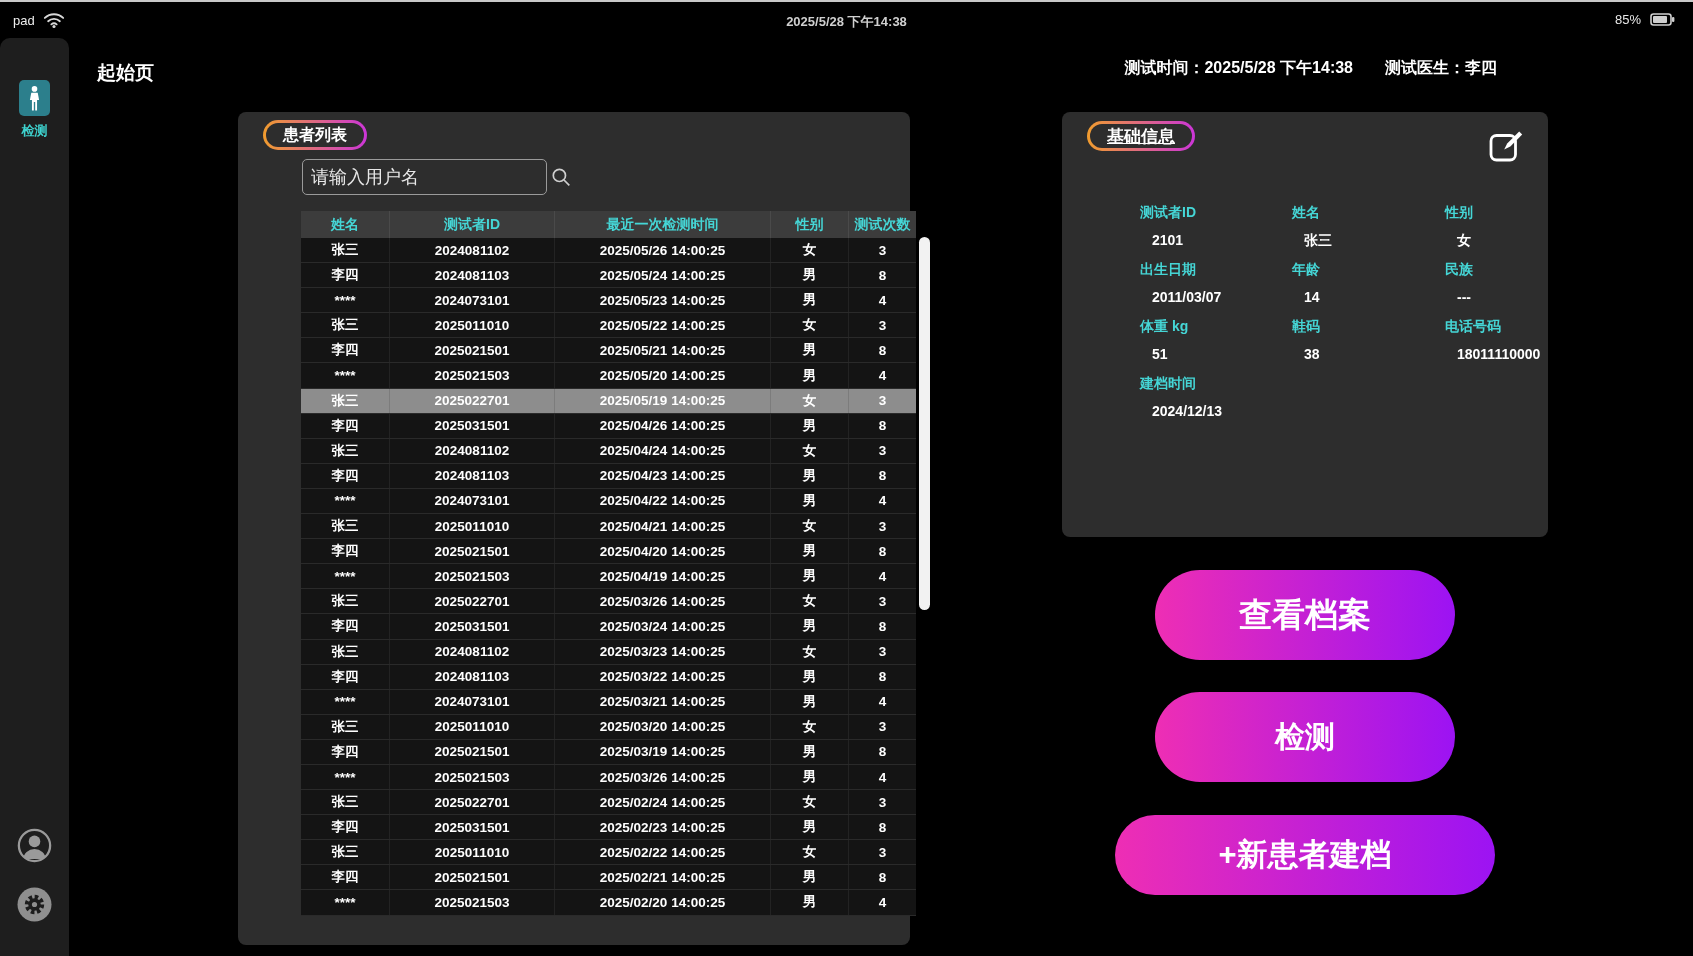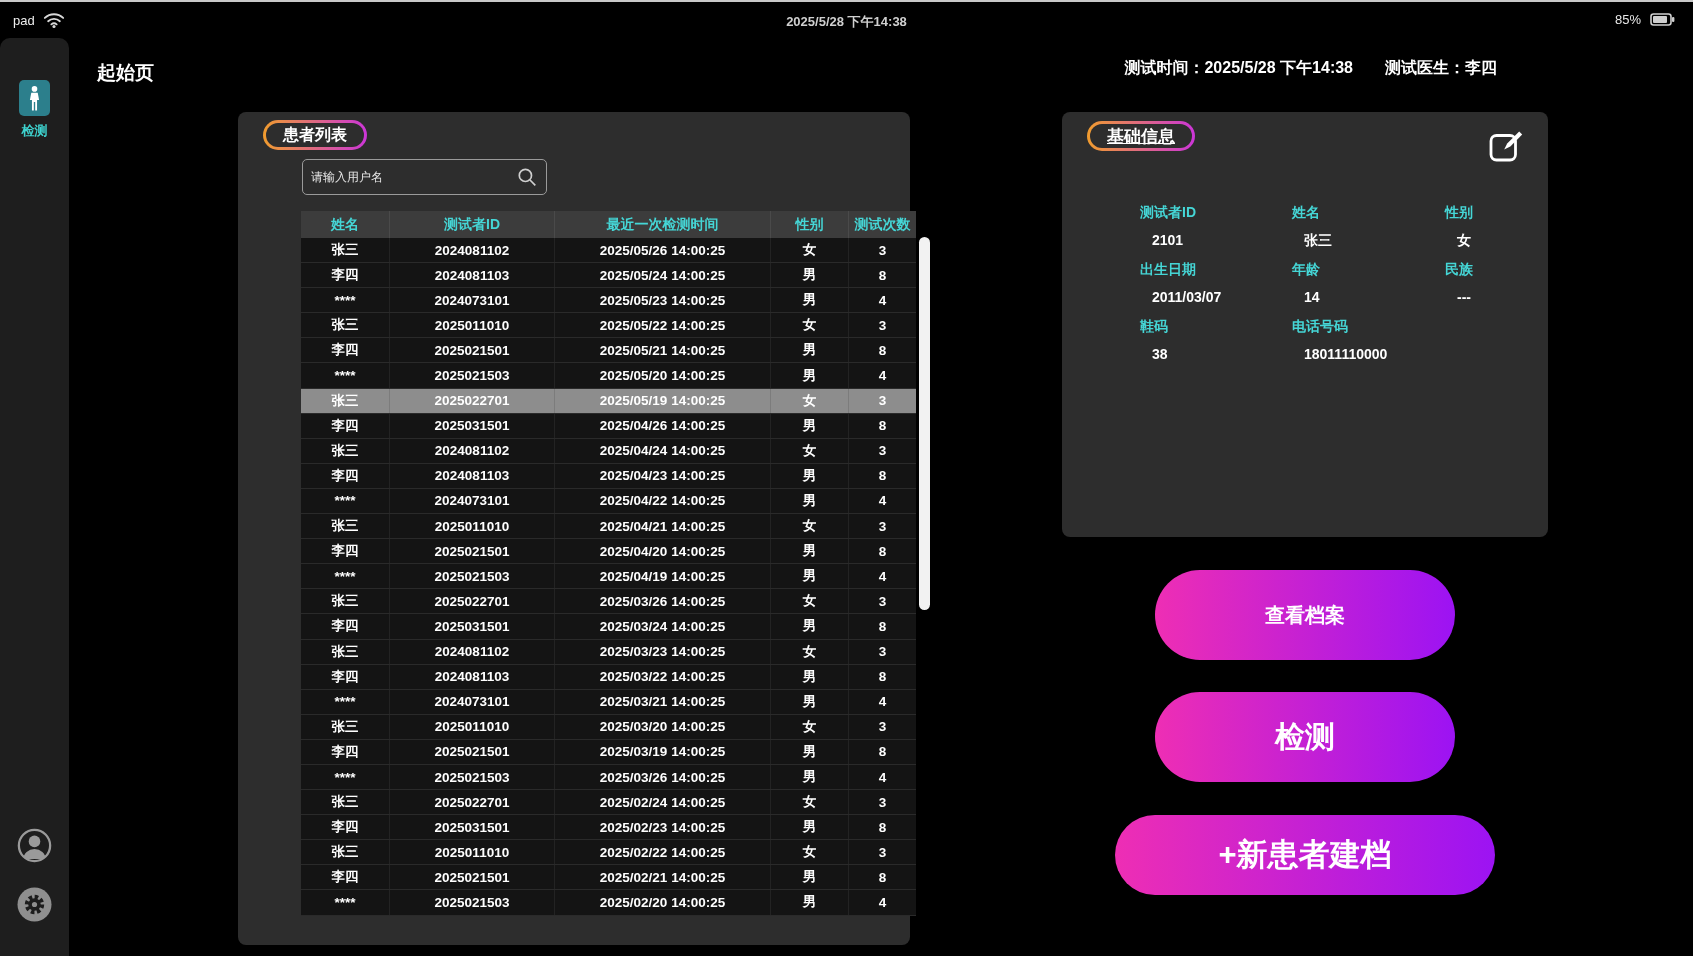--- a/index.html
+++ b/index.html
@@ -45,21 +45,21 @@
     border:3px solid transparent; border-radius:17px; font-size:16px; font-weight:bold; color:#fff;
     background:linear-gradient(#2d2d2d,#2d2d2d) padding-box,
                linear-gradient(90deg,#f09c2e,#cc35d8) border-box; }
   .patient-pill { position:absolute; left:25px; top:8px; }
   .info-pill { position:absolute; left:25px; top:9px; font-size:17px;text-decoration:underline; }
 
   
   .search-box { position:absolute; left:64px; top:47px; width:245px; height:36px;
     border:1.5px solid #9a9a9a; border-radius:5px; display:flex; align-items:center; }
   .search-input { flex:1; background:transparent; border:none; outline:none;
-    color:#eee; font-size:12px; padding:0 8px; font-family:inherit; }
+    color:#eee; font-size:18px; padding:0 8px; font-family:inherit; }
   .search-input::placeholder { color:#e8e8e8; opacity:1; }
   .search-icon { width:20px; height:20px; margin-right:9px; cursor:pointer; flex:none; }
 
   
   .ptable { position:absolute; left:63px; top:99px; width:615px; }
   .thead { display:flex; height:27px; background:#3c3c3c; }
   .thead > div { display:flex; align-items:center; justify-content:center;
     color:#45d6d6; font-size:14px; font-weight:bold; border-right:1px solid #4a4a4a; }
   .thead > div:last-child { border-right:none; }
   .trow { display:flex; height:25.1px; background:#141414; border-bottom:1px solid #2a2a2a; cursor:pointer; }
@@ -78,21 +78,21 @@
     grid-template-columns:152px 153px 85px; }
   .field { height:57px; }
   .flabel { color:#45d6d6; font-size:14px; font-weight:bold; }
   .fvalue { color:#fff; font-size:14px; font-weight:bold; margin-top:10px; padding-left:12px; }
 
   
   .action-btn { position:absolute; border:none; cursor:pointer; color:#fff;
     font-family:inherit; font-weight:bold;
     background:linear-gradient(90deg,#ee2eb4,#9c13f3); border-radius:45px;
     display:flex; align-items:center; justify-content:center; }
-  .btn-archive { left:1155px; top:570px; width:300px; height:90px; font-size:20px; }
+  .btn-archive { left:1155px; top:570px; width:300px; height:90px; font-size:33px; }
   .btn-detect  { left:1155px; top:692px; width:300px; height:90px; font-size:30px; }
   .btn-new     { left:1115px; top:815px; width:380px; height:80px; font-size:31px; border-radius:42px; }
 
   svg { display:block; }
 </style>
 </head>
 <body>
 
 <div class="statusbar">
   <div class="sb-left">
@@ -435,30 +435,38 @@
       <div class="flabel">年龄</div>
       <div class="fvalue">14</div>
     </div>
 
     <div class="field">
       <div class="flabel">民族</div>
       <div class="fvalue">---</div>
     </div>
 
 
+    <div class="field">
+      <div class="flabel">体重 kg</div>
+      <div class="fvalue">51</div>
+    </div>
 
     <div class="field">
       <div class="flabel">鞋码</div>
       <div class="fvalue">38</div>
     </div>
 
     <div class="field">
       <div class="flabel">电话号码</div>
       <div class="fvalue">18011110000</div>
     </div>
 
+    <div class="field">
+      <div class="flabel">建档时间</div>
+      <div class="fvalue">2024/12/13</div>
+    </div>
   </div>
 
 </section>
 
 <button class="action-btn btn-archive">查看档案</button>
 <button class="action-btn btn-detect">检测</button>
 <button class="action-btn btn-new">+新患者建档</button>
 
 </body></html>

